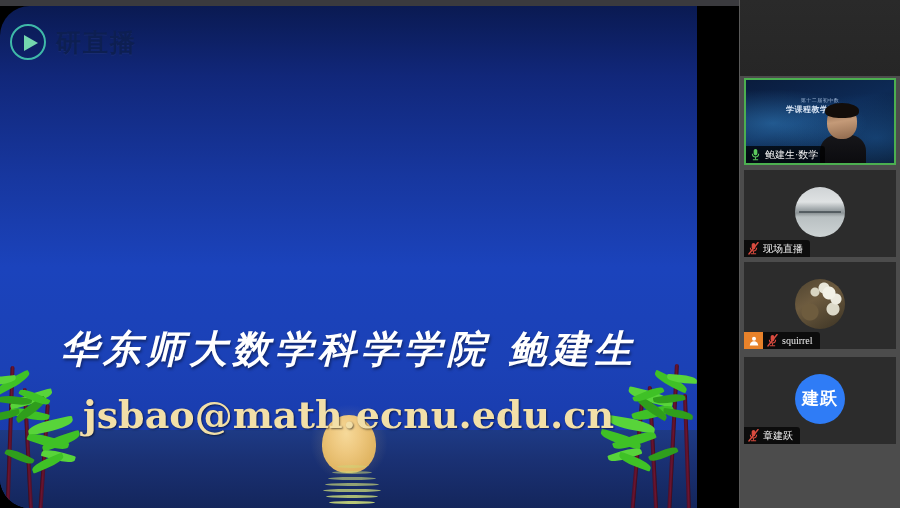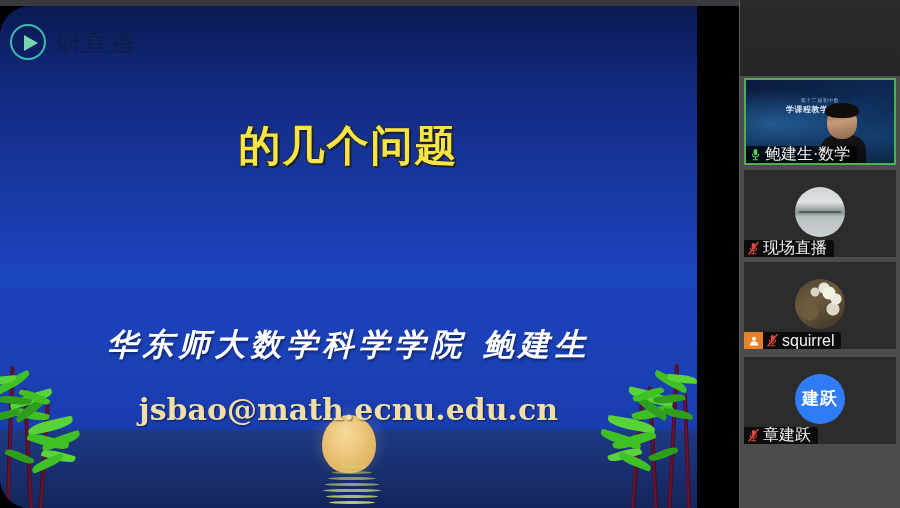--- a/index.html
+++ b/index.html
@@ -191,34 +191,34 @@
   }
 
   .author {
     position: absolute;
     left: 0; right: 0;
     top: 318px;
     text-align: center;
     font-family: "DejaVu Serif", "Liberation Serif", serif;
     font-style: italic;
     font-weight: 700;
-    font-size: 31px;
+    font-size: 38px;
     color: #ffffff;
     letter-spacing: 5px;
     text-shadow: 1px 2px 3px rgba(0,0,0,0.45);
   }
 
   .email {
     position: absolute;
     left: 0; right: 0;
     top: 386px;
     text-align: center;
     font-family: "DejaVu Serif", "Liberation Serif", serif;
     font-weight: 700;
-    font-size: 30px;
+    font-size: 38px;
     color: #f2dfa8;
     letter-spacing: 0px;
     text-shadow: 1px 1px 2px rgba(0,0,0,0.55);
   }
 
   
   .sidebar {
     position: absolute;
     top: 0; right: 0;
     width: 160px;
@@ -358,24 +358,24 @@
     display: flex;
     align-items: center;
     gap: 4px;
     height: 17px;
     padding: 0 7px 0 4px;
     background: rgba(0,0,0,0.72);
     border-radius: 0 3px 0 0;
     max-width: 142px;
   }
   .name-strip .nm {
-    font-size: 16px;
+    font-size: 10px;
     color: #f2f2f2;
     white-space: nowrap;
-    font-family: Liberation Sans, sans-serif;
+    font-family: Liberation Serif, serif;
   }
 
   
   .mic {
     position: relative;
     width: 11px; height: 13px;
     flex: 0 0 auto;
   }
   .mic svg { display:block; }
 
@@ -455,21 +455,20 @@
           <div class="leaf l" style="left: 4px; bottom: 130px; width: 30px; height: 8px; transform: rotate(-4deg);"></div>
           <div class="leaf " style="left: 38px; bottom: 122px; width: 32px; height: 8px; transform: rotate(24deg);"></div>
         </div>
 
       <div class="logo-row">
         <div class="logo-circle"></div>
         <div class="logo-text">研直播</div>
       </div>
 
       <div class="title">
-        <div>的几个问题</div>
       </div>
 
       <div class="author">华东师大数学科学学院  鲍建生</div>
 
       <div class="email">jsbao@math.ecnu.edu.cn</div>
 
     </div>
   </div>
 
   <div class="sidebar">

